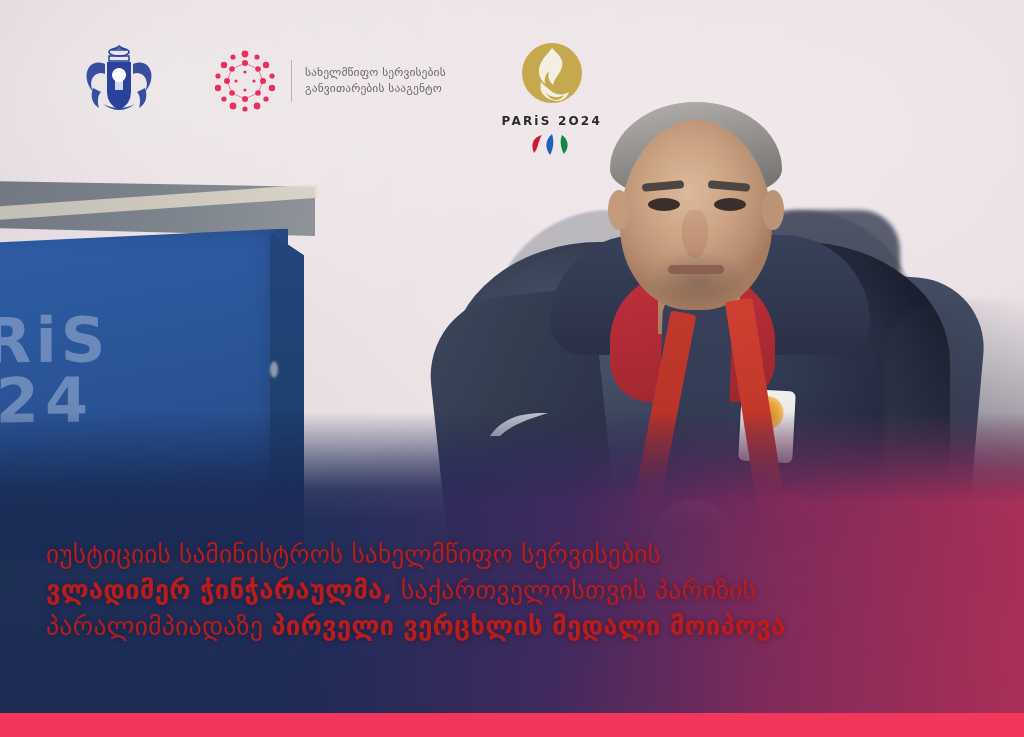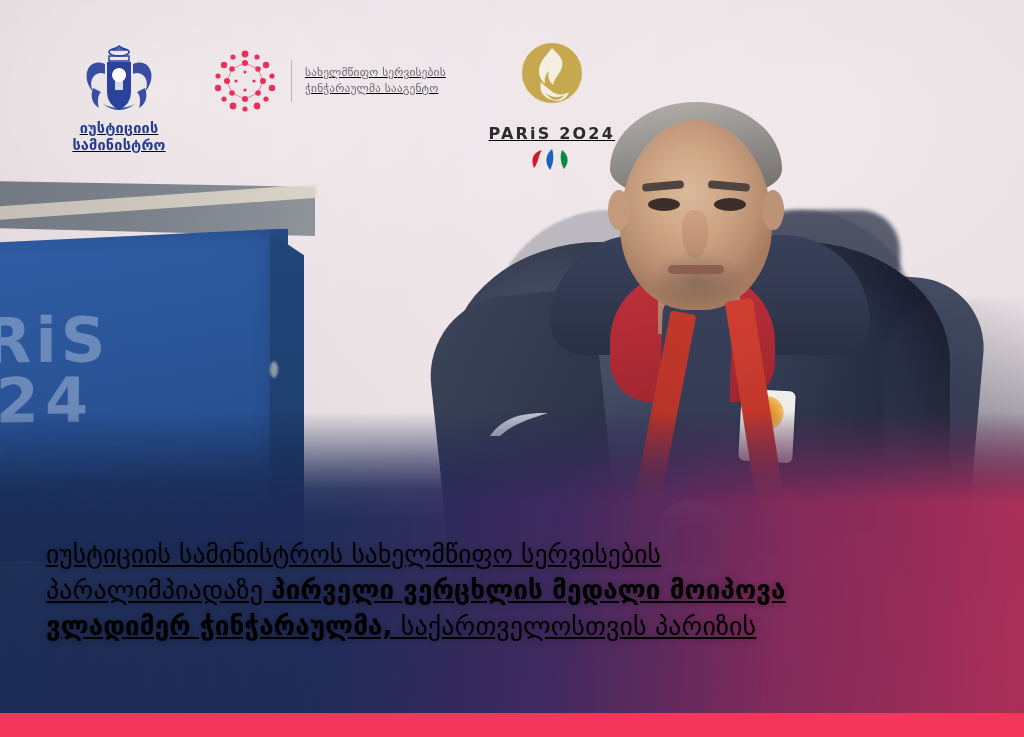--- a/index.html
+++ b/index.html
@@ -401,21 +401,21 @@
   
   .logos {
     position: absolute;
     left: 0; right: 0; top: 0;
     height: 160px;
     display: flex;
     align-items: flex-start;
     padding: 42px 0 0 44px;
     gap: 0;
   }
-  .logo-block { display: flex; align-items: flex-start; text-decoration: underline; }
+  .logo-block { display: flex; align-items: flex-start; }
 
   
   .gov-logo { width: 150px; text-align: center; }
   .gov-crest { width: 92px; height: 72px; margin: 0 auto; display: block; }
   .gov-name {
     margin-top: 6px;
     color: #243b8f;
     font-size: 14.5px;
     font-weight: 700;
     line-height: 1.15;
@@ -431,23 +431,23 @@
     font-size: 11.5px;
     line-height: 1.35;
     letter-spacing: .1px;
     white-space: nowrap;
   }
 
   
   .paris { margin-left: 36px; text-align: center; width: 140px; }
   .paris-flame { width: 62px; height: 62px; display: block; margin: 0 auto; }
   .paris-word {
-    margin-top: 20px;
+    margin-top: 10px;
     color: #2b2b2f;
-    font-size: 16px;
+    font-size: 12px;
     font-weight: 700;
     letter-spacing: 2.2px;
     font-family: "DejaVu Sans", sans-serif;
   }
   .agitos { width: 52px; height: 24px; display: block; margin: 5px auto 0; }
 
   
   .headline {
     position: absolute;
     left: 46px;
@@ -458,22 +458,21 @@
     line-height: 1;
     letter-spacing: .5px;
     text-shadow: 0 2px 10px rgba(0,0,0,.35);
   }
 
   .body-text {
     position: absolute;
     left: 46px;
     top: 536px;
     right: 40px;
-    color: #000000;
-    text-decoration: underline;
+    color: #b91c1c;
   }
   .body-line {
     font-size: 25.5px;
     line-height: 36px;
     letter-spacing: .1px;
     white-space: nowrap;
     text-shadow: 0 1px 6px rgba(0,0,0,.3);
   }
   .body-line .strong { font-weight: 700; }
   .body-line.l3 { font-size: 26px; }
@@ -592,24 +591,20 @@
           <path d="M46 26 a7 7 0 1 0 .1 0" fill="#ffffff"></path>
           <path d="M42 34 h8 v14 h-8 z" fill="#ffffff" opacity=".8"></path>
           <g fill="#2a429b" opacity=".92">
             <path d="M32 22 c-9 -4 -16 0 -18 8 c-2 9 3 16 6 20 c-4 -9 -1 -16 4 -18 c4 -2 8 0 8 0 z"></path>
             <path d="M60 22 c9 -4 16 0 18 8 c2 9 -3 16 -6 20 c4 -9 1 -16 -4 -18 c-4 -2 -8 0 -8 0 z"></path>
             <path d="M20 46 c-3 8 -1 16 6 20 c-2 -7 -1 -13 2 -16 z"></path>
             <path d="M72 46 c3 8 1 16 -6 20 c2 -7 1 -13 -2 -16 z"></path>
             <path d="M30 62 q16 8 32 0 q-16 12 -32 0 z"></path>
           </g>
         </svg>
-        <div class="gov-name">
-          <div>იუსტიციის</div>
-          <div>სამინისტრო</div>
-        </div>
       </div>
     </div>
 
     <div class="logo-block psda">
       <svg class="psda-mark" viewBox="0 0 66 66">
         <g fill="#e8305a">
           <circle cx="33" cy="6" r="3.4"></circle>
             <circle cx="45" cy="9" r="2.6"></circle>
             <circle cx="21" cy="9" r="2.6"></circle>
           <circle cx="54" cy="17" r="3.2"></circle>
@@ -636,21 +631,21 @@
           <circle cx="24" cy="33" r="1.6"></circle>
             <circle cx="33" cy="42" r="1.6"></circle>
         </g>
         <g stroke="#e8305a" stroke-width="1" opacity=".55" fill="none">
           <path d="M33 15 L46 21 L51 33 L46 45 L33 51 L20 45 L15 33 L20 21 Z"></path>
         </g>
       </svg>
       <div class="psda-divider"></div>
       <div class="psda-text">
         <div>სახელმწიფო სერვისების</div>
-        <div>ჭინჭარაულმა სააგენტო</div>
+        <div>განვითარების სააგენტო</div>
       </div>
     </div>
 
     <div class="logo-block paris">
       <div style="width:100%">
         <svg class="paris-flame" viewBox="0 0 62 62">
           <circle cx="31" cy="31" r="30" fill="#c6a94e"></circle>
           <path d="M31 6 c-7 9 -13 14 -13 23 c0 6 3 10 6 13 c-1 -6 1 -10 4 -13 c-2 7 1 11 4 14 c2 -8 7 -11 9 -18 c2 -8 -4 -13 -10 -19 z" fill="#f4efe2"></path>
           <path d="M20 40 c-2 8 1 15 11 18 c9 3 15 -2 17 -8 c-6 4 -14 3 -19 -2 c-4 -3 -7 -6 -9 -8 z" fill="#f4efe2"></path>
           <path d="M24 50 c4 5 13 7 19 3 c-3 6 -12 8 -19 -3 z" fill="#c6a94e"></path>
@@ -662,18 +657,18 @@
           <path d="M36 2 C42 6, 44 14, 38 21 C34 14, 34 7, 36 2 Z" fill="#0d8a3e"></path>
         </svg>
       </div>
     </div>
 
   </div>
 
 
   <div class="body-text">
     <div class="body-line l1">იუსტიციის სამინისტროს სახელმწიფო სერვისების</div>
+    <div class="body-line l3"><span class="strong">ვლადიმერ ჭინჭარაულმა,</span><span> საქართველოსთვის პარიზის</span></div>
     <div class="body-line l4"><span>პარალიმპიადაზე </span><span class="strong">პირველი ვერცხლის მედალი მოიპოვა</span></div>
-    <div class="body-line l3"><span class="strong">ვლადიმერ ჭინჭარაულმა,</span><span> საქართველოსთვის პარიზის</span></div>
   </div>
 
   <div class="bottom-bar"></div>
 </div>
 
 </body></html>

